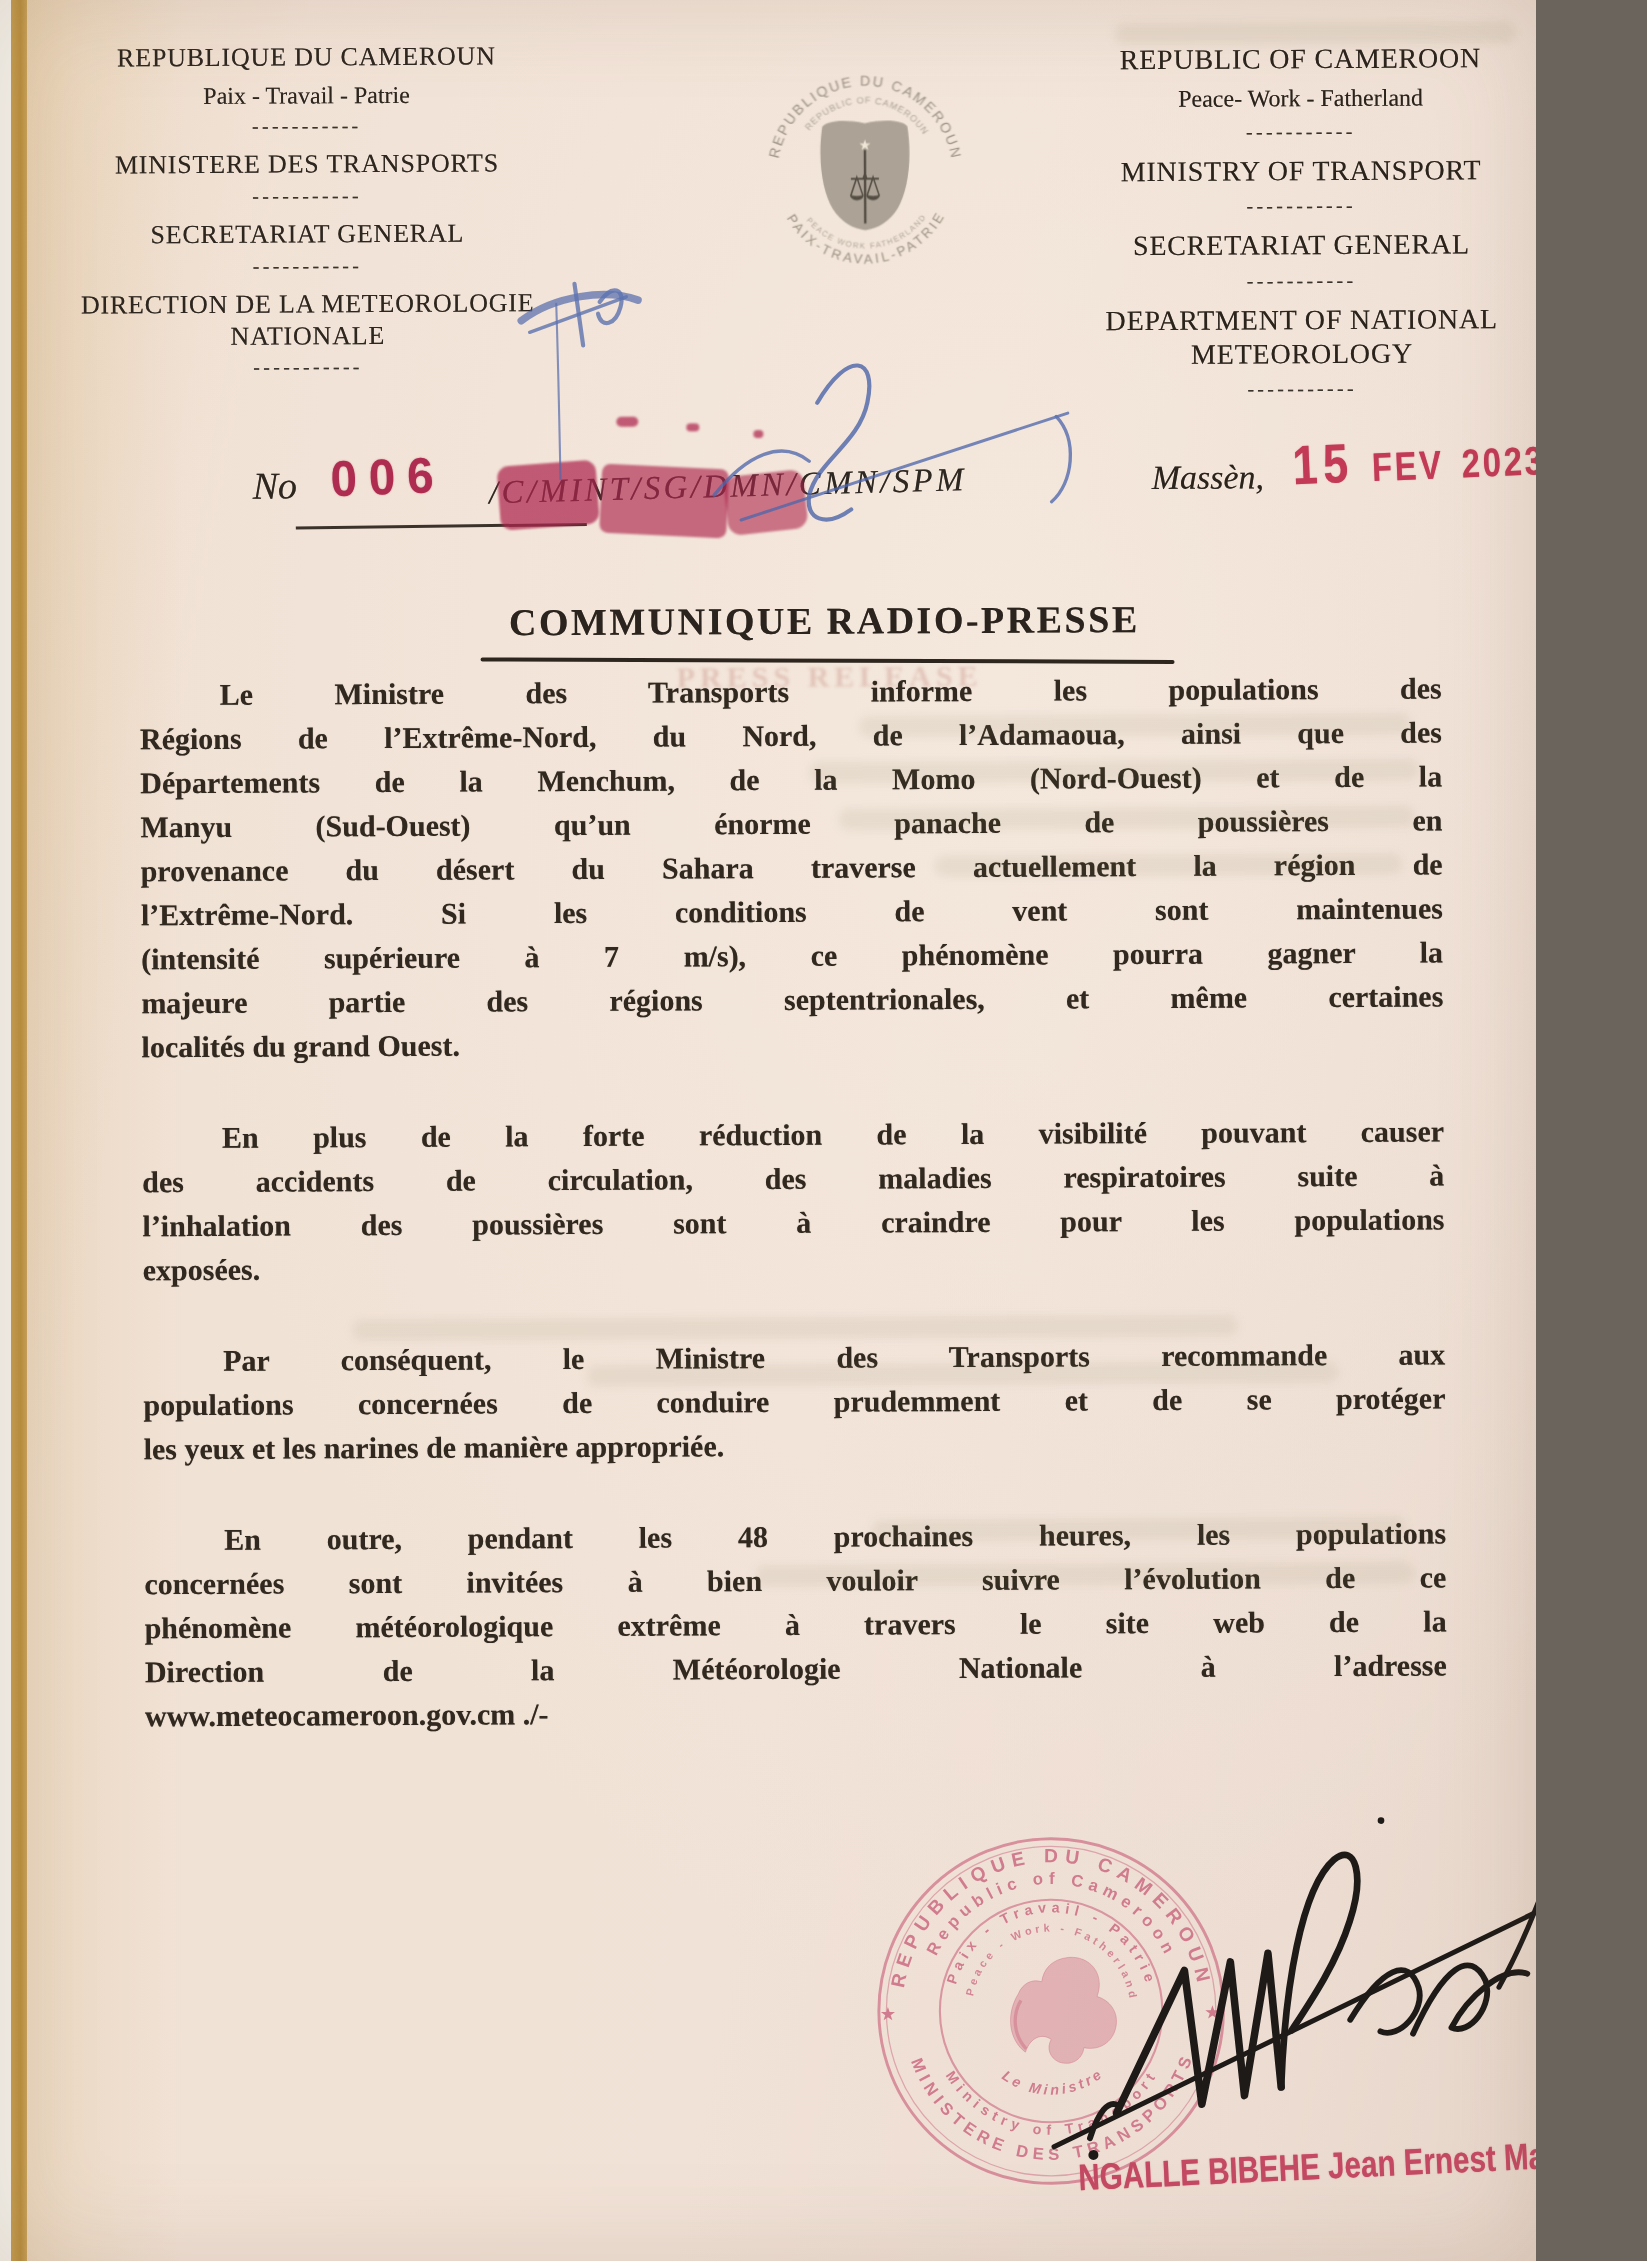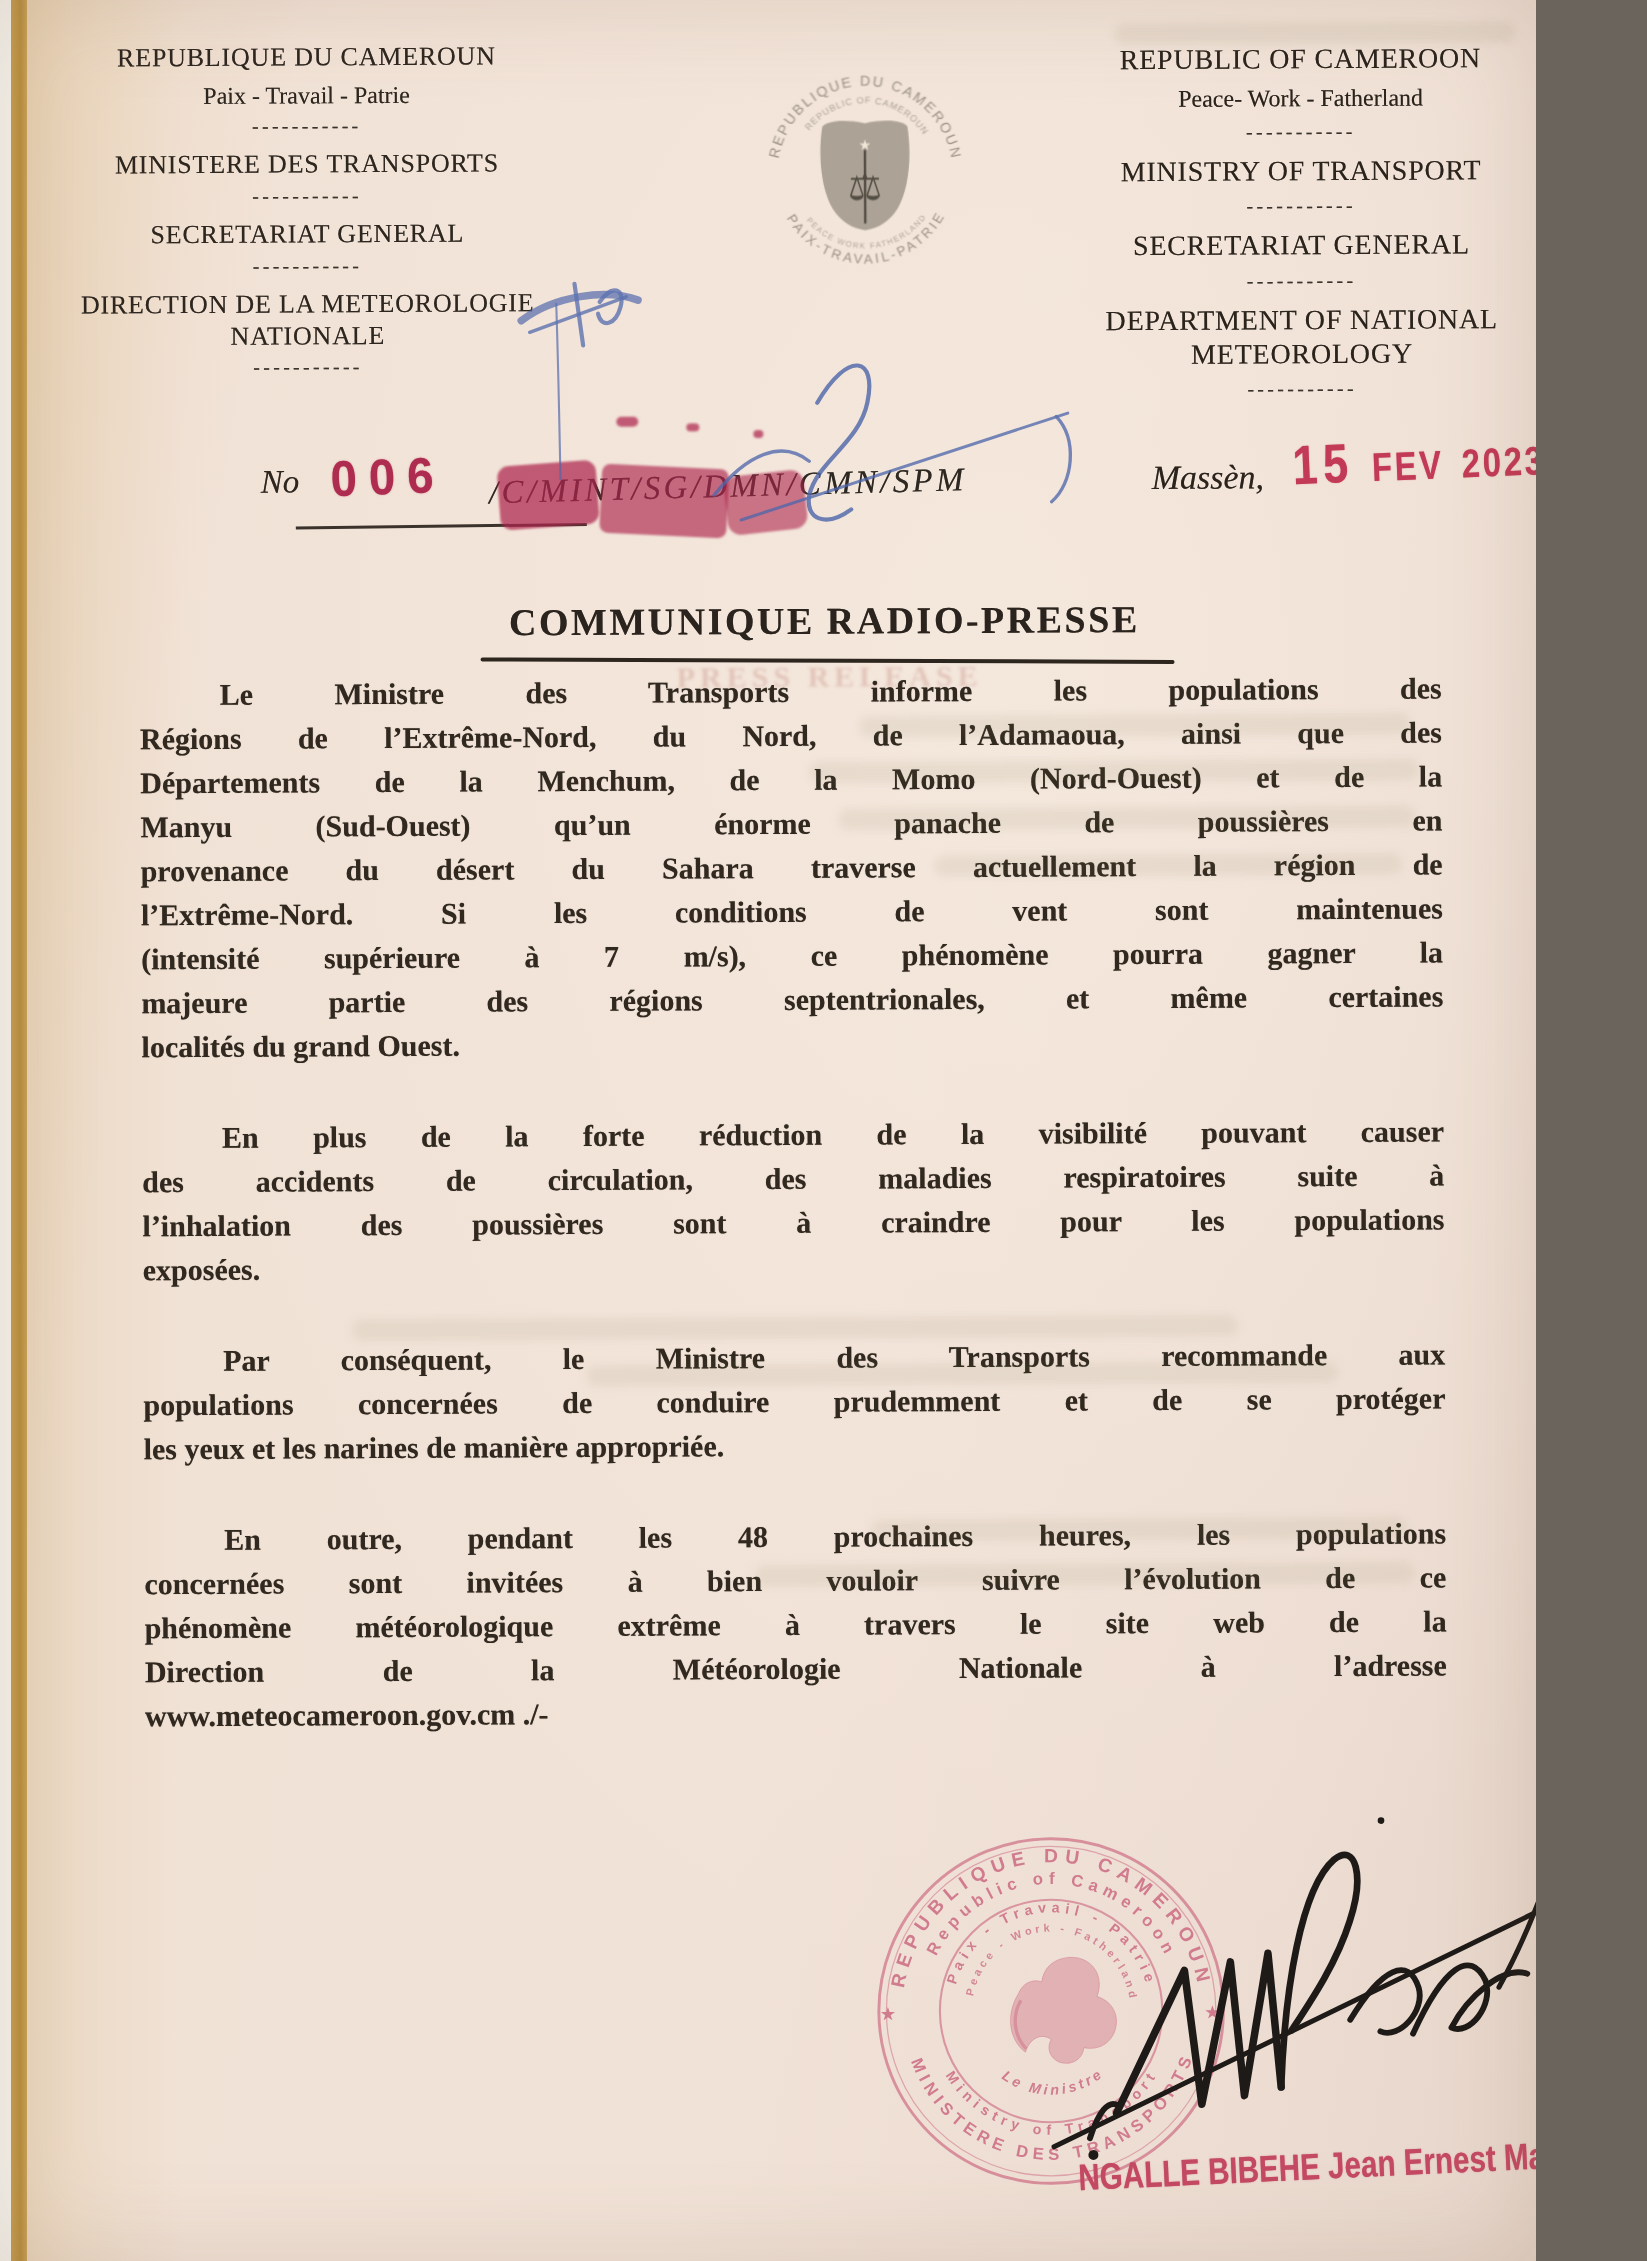--- a/index.html
+++ b/index.html
@@ -23,21 +23,21 @@
   .hdr .l{display:block;}
   .hdr-left{left:84px;top:40px;width:456px;font-size:26px;letter-spacing:0.8px;color:#2e2720;}
   .hdr-right{left:1078px;top:46px;width:456px;font-size:28px;letter-spacing:0.8px;color:#2b241d;}
   .motto{font-size:24px;letter-spacing:0;}
   .sep{font-size:20px;letter-spacing:3.3px;color:#3a332b;line-height:1;}
   .hdr .l, .hdr .sep{margin-top:10px;}
   .hdr .l:first-child{margin-top:0;}
   .ink{text-shadow:0 0 0.6px rgba(48,40,30,0.55);}
 
   
-  .no-label{position:absolute;left:264px;top:461px;font-style:italic;font-size:33px;color:#2e2720;}
+  .no-label{position:absolute;left:256px;top:461px;font-style:italic;font-size:38px;color:#2e2720;}
   .no-underline{position:absolute;left:299px;top:523px;width:291px;height:2.5px;background:#3b332b;transform:rotate(-0.4deg);}
   .num-stamp{position:absolute;left:333px;top:448px;font-family:"Liberation Sans",sans-serif;
     font-weight:bold;font-size:50px;color:#ae2c50;letter-spacing:12.5px;transform:rotate(-2deg) scaleX(0.95);
     transform-origin:left top;text-shadow:0 0 1.7px rgba(174,44,80,0.55);}
   .ref-code{position:absolute;left:492px;top:473px;font-style:italic;font-size:33px;letter-spacing:3.3px;
     color:#2e2822;transform:rotate(-1.3deg);transform-origin:left top;}
   .blotch{position:absolute;background:rgba(173,38,77,0.72);filter:blur(0.8px);}
   .city{position:absolute;left:1155px;top:461px;font-style:italic;font-size:34px;color:#2b241d;}
   .date-stamp{position:absolute;left:1297px;top:441px;display:flex;align-items:flex-end;gap:22px;
     color:#c23a56;font-family:"Liberation Sans",sans-serif;font-weight:bold;

